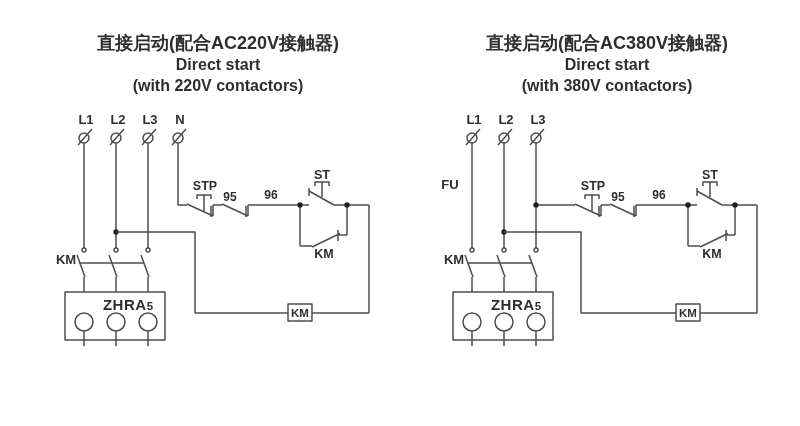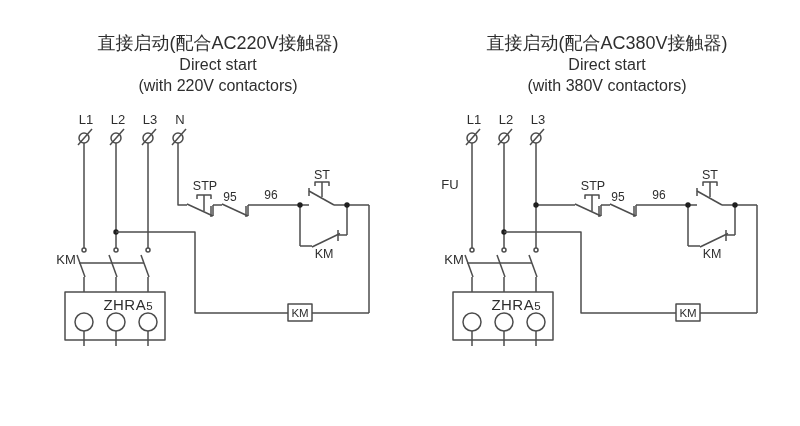--- a/index.html
+++ b/index.html
@@ -1,17 +1,17 @@
 <!DOCTYPE html>
 <html style="--line: #4d4d4d; --text: #2e2e2e; --bg: #ffffff;"><head>
 <meta charset="utf-8">
 <style>
   :root { --line:#4d4d4d; --text:#2e2e2e; --bg:#ffffff; }
   html,body { margin:0; padding:0; background:var(--bg); }
-  .canvas { position:relative; width:800px; height:346px; background:var(--bg); overflow:hidden; }
+  .canvas { position:relative; width:800px; height:346px; background:var(--bg); overflow:hidden;font-weight:bold; }
   svg text { font-family:"Liberation Sans","DejaVu Sans",sans-serif; fill:var(--text); }
   .w  { stroke:var(--line); stroke-width:1.5; fill:none; stroke-linejoin:round; }
   .dot{ fill:#1f1f1f; stroke:none; }
   .mid{ text-anchor:middle; }
   .t-zh { font-size:18px; }
   .t-en { font-size:16px; }
   .lbl13 { font-size:13px; }
   .lbl12 { font-size:12px; }
   .lbl125{ font-size:12.5px; }
   .dev  { font-size:15px; letter-spacing:0.5px; }

